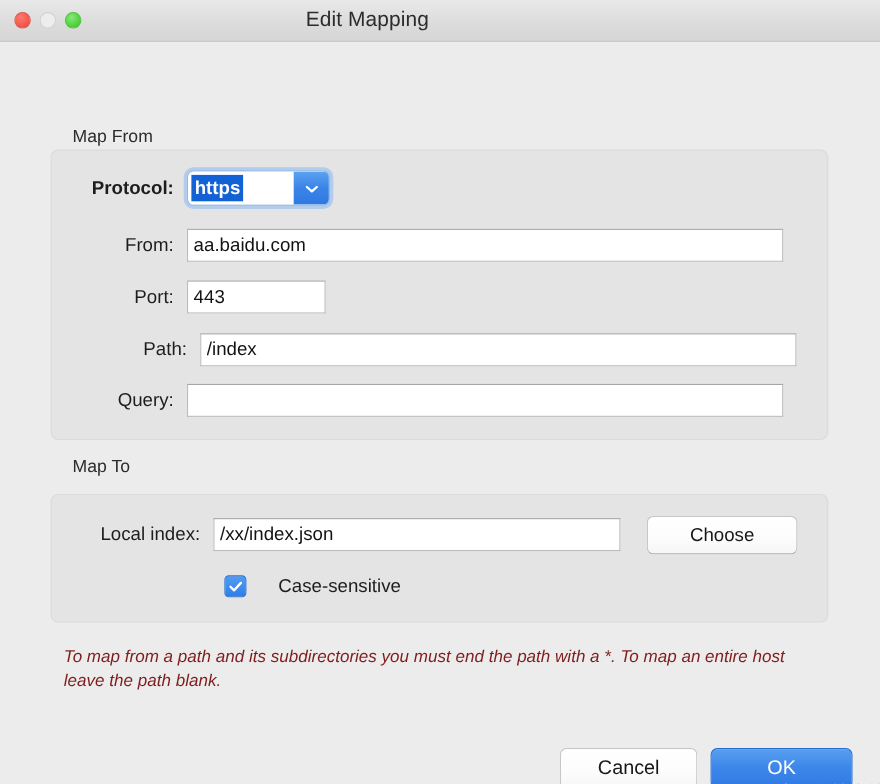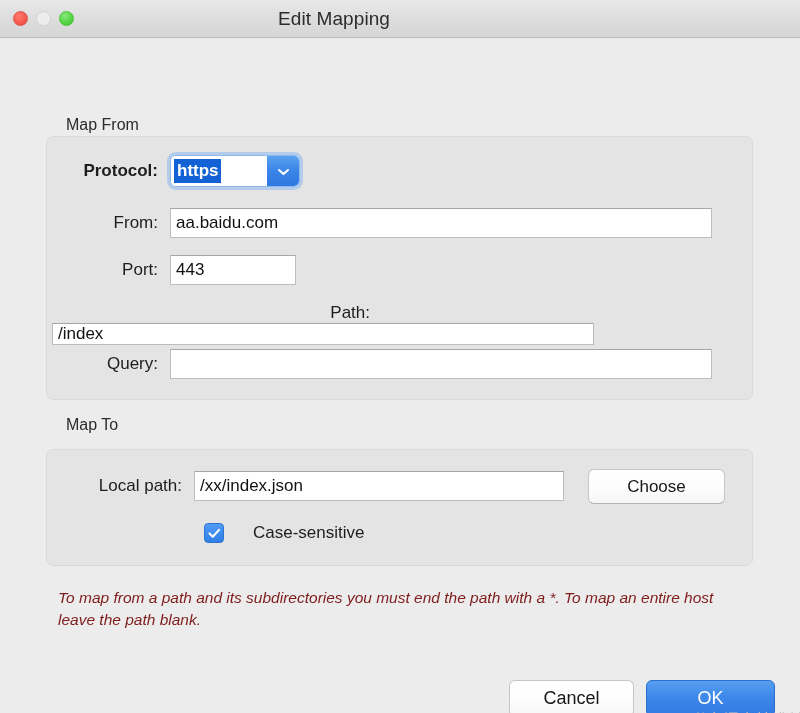--- a/index.html
+++ b/index.html
@@ -162,21 +162,21 @@
     background: linear-gradient(to bottom, #5ba2f0 0%, #3a84e8 50%, #2f78e2 100%);
     display: flex;
     align-items: center;
     justify-content: center;
   }
   .combo-btn svg { display: block; }
 
   
   #row-host  { left: 52px; top: 170px; }
   #row-port  { left: 52px; top: 217px; }
-  #row-path  { left: 52px; top: 265px; flex-direction: column; }
+  #row-path  { left: 64px; top: 265px; }
   #row-query { left: 52px; top: 311px; }
 
   .fld-wide   { width: 542px; }
   .fld-narrow { width: 126px; }
 
   
   #row-localpath { left: 52px; top: 433px; }
   .row-label-wide {
     width: 142px;
     text-align: right;
@@ -314,21 +314,21 @@
 
   <div class="row" id="row-query">
     <div class="row-label">Query:</div>
     <input class="textfield fld-wide" type="text" value="" style="">
   </div>
 
   <div class="group-label" id="group-to-label">Map To</div>
   <div class="groupbox" id="group-to"></div>
 
   <div class="row" id="row-localpath">
-    <div class="row-label-wide">Local path:</div>
+    <div class="row-label-wide">Local index:</div>
     <input class="textfield fld-local" type="text" value="/xx/index.json" style="">
   </div>
 
   <button class="btn" id="choose-button">Choose</button>
 
   <div id="row-case">
     <div class="checkbox">
       <svg width="13" height="11" viewBox="0 0 13 11">
         <path d="M1.5 5.4 L4.8 8.7 L11 1.9" stroke="#ffffff" stroke-width="2.1" fill="none" stroke-linecap="round" stroke-linejoin="round"></path>
       </svg>

